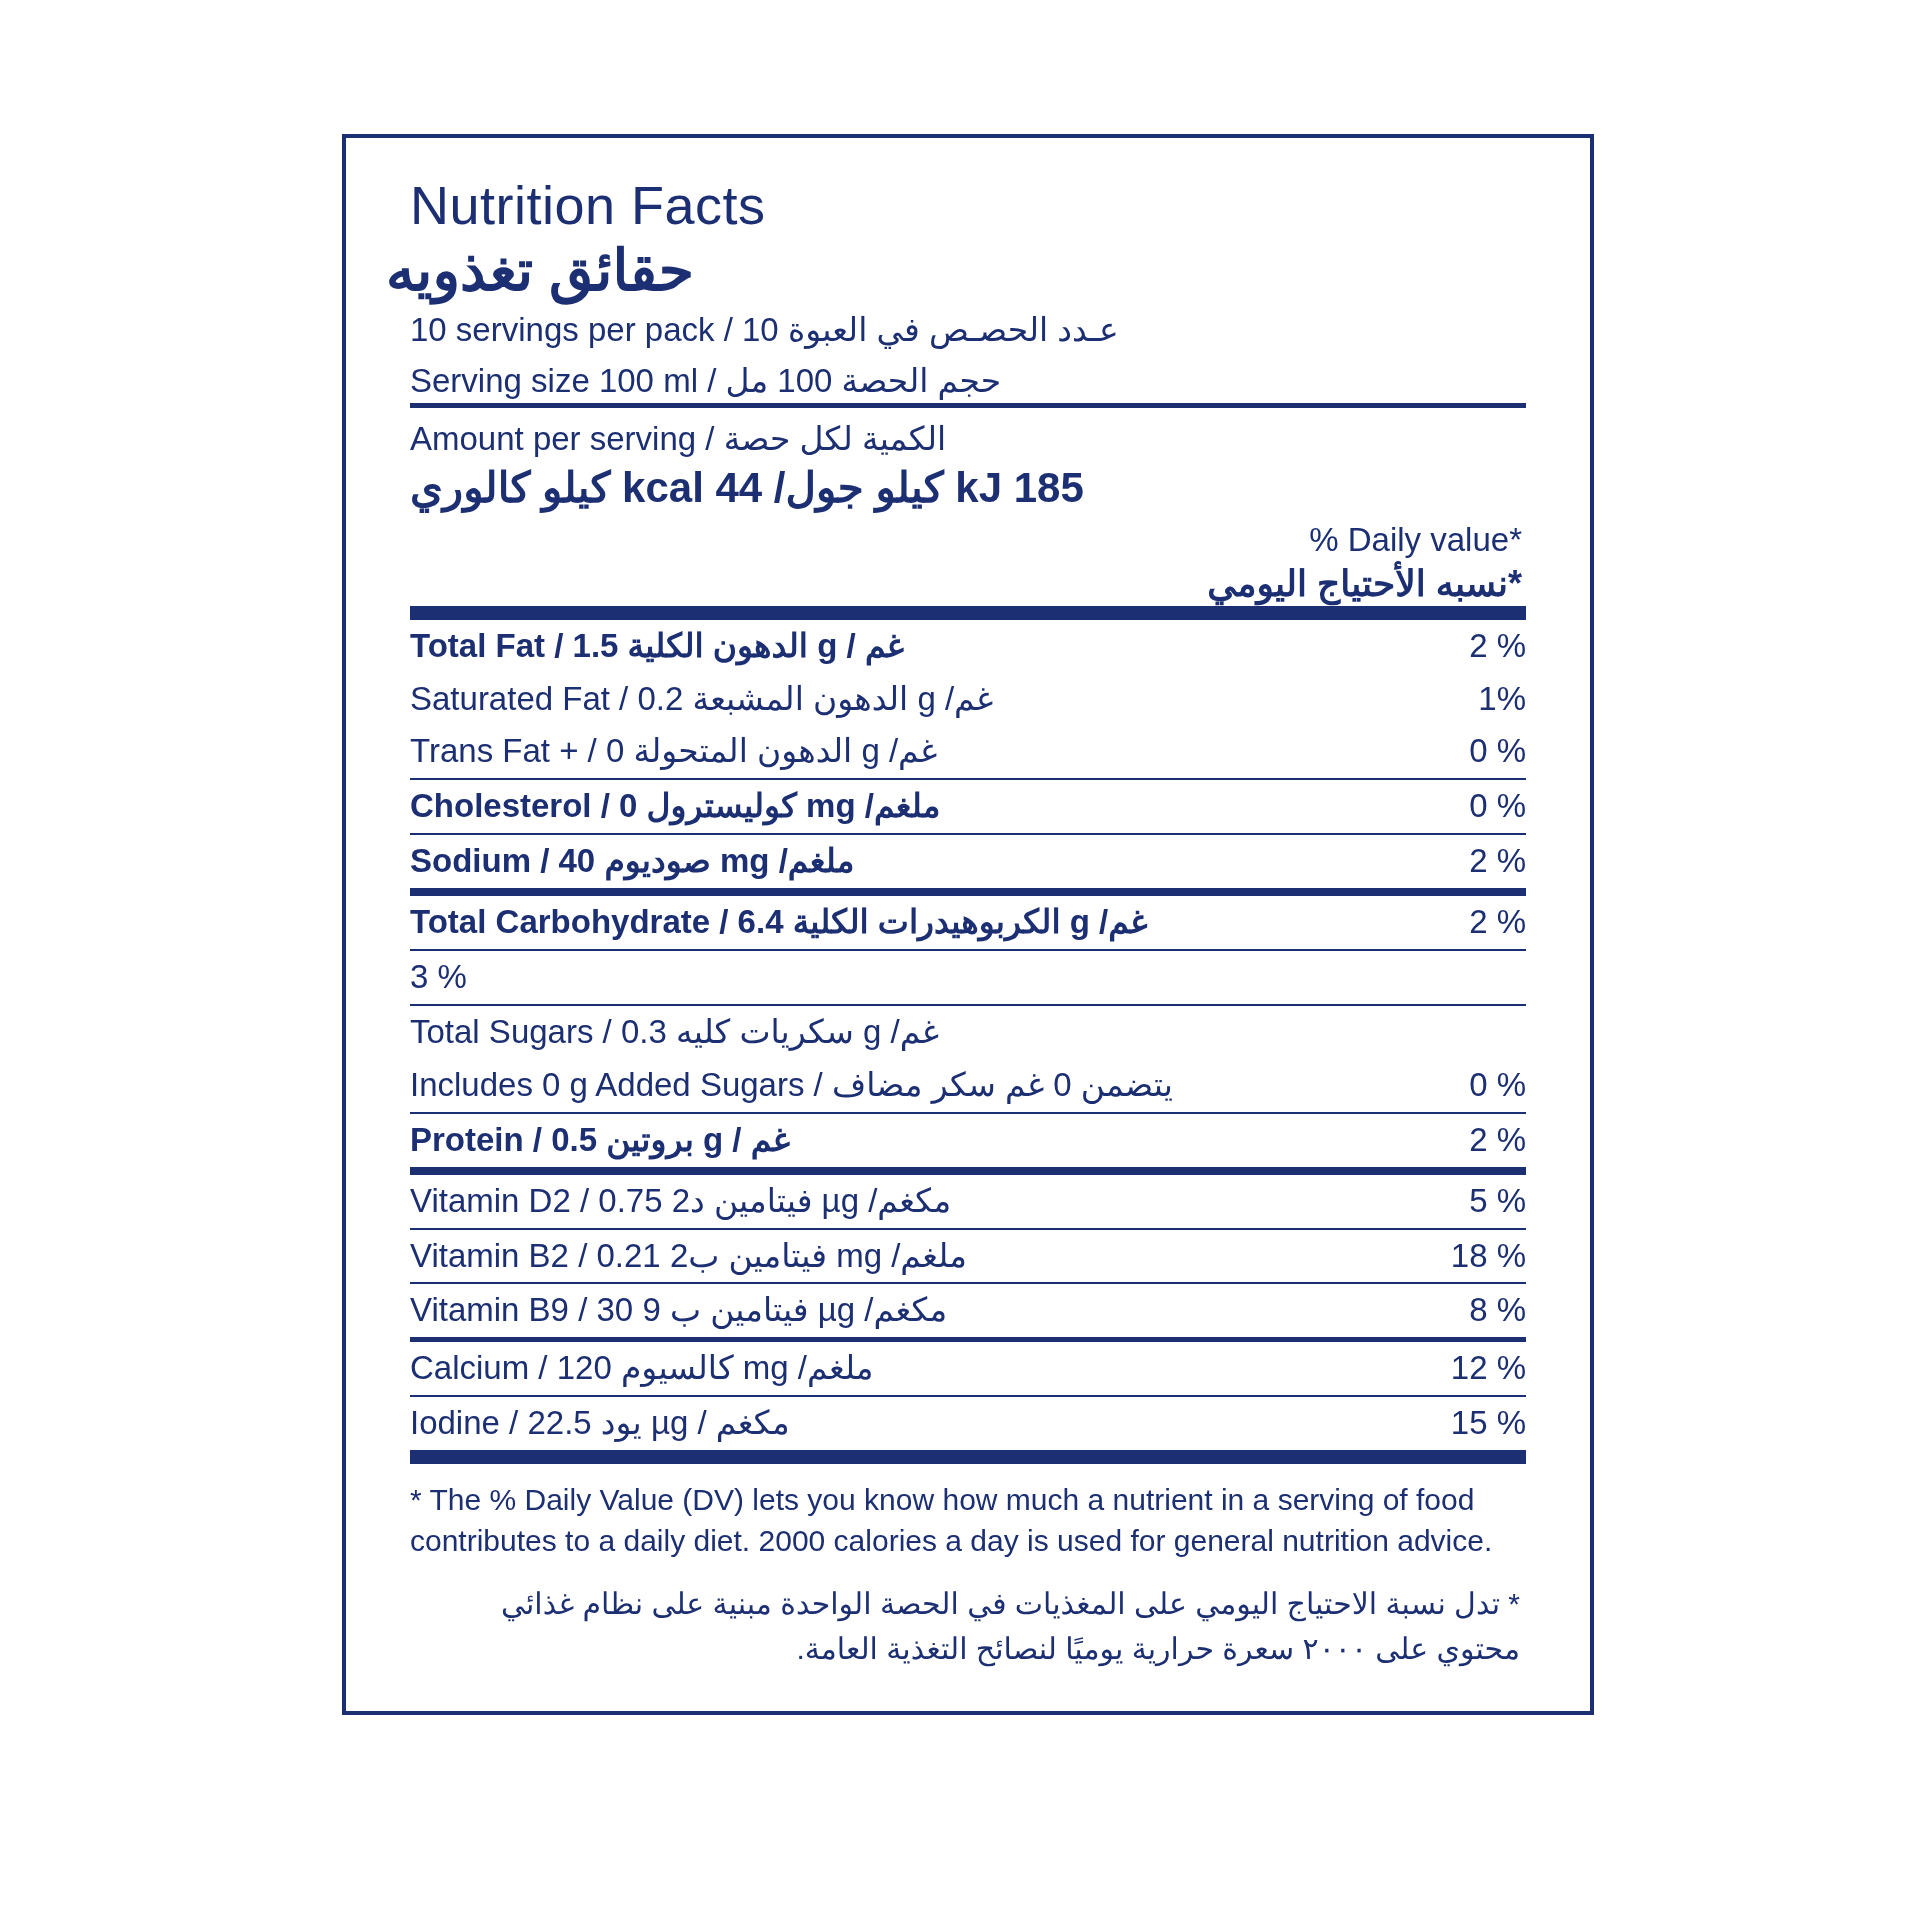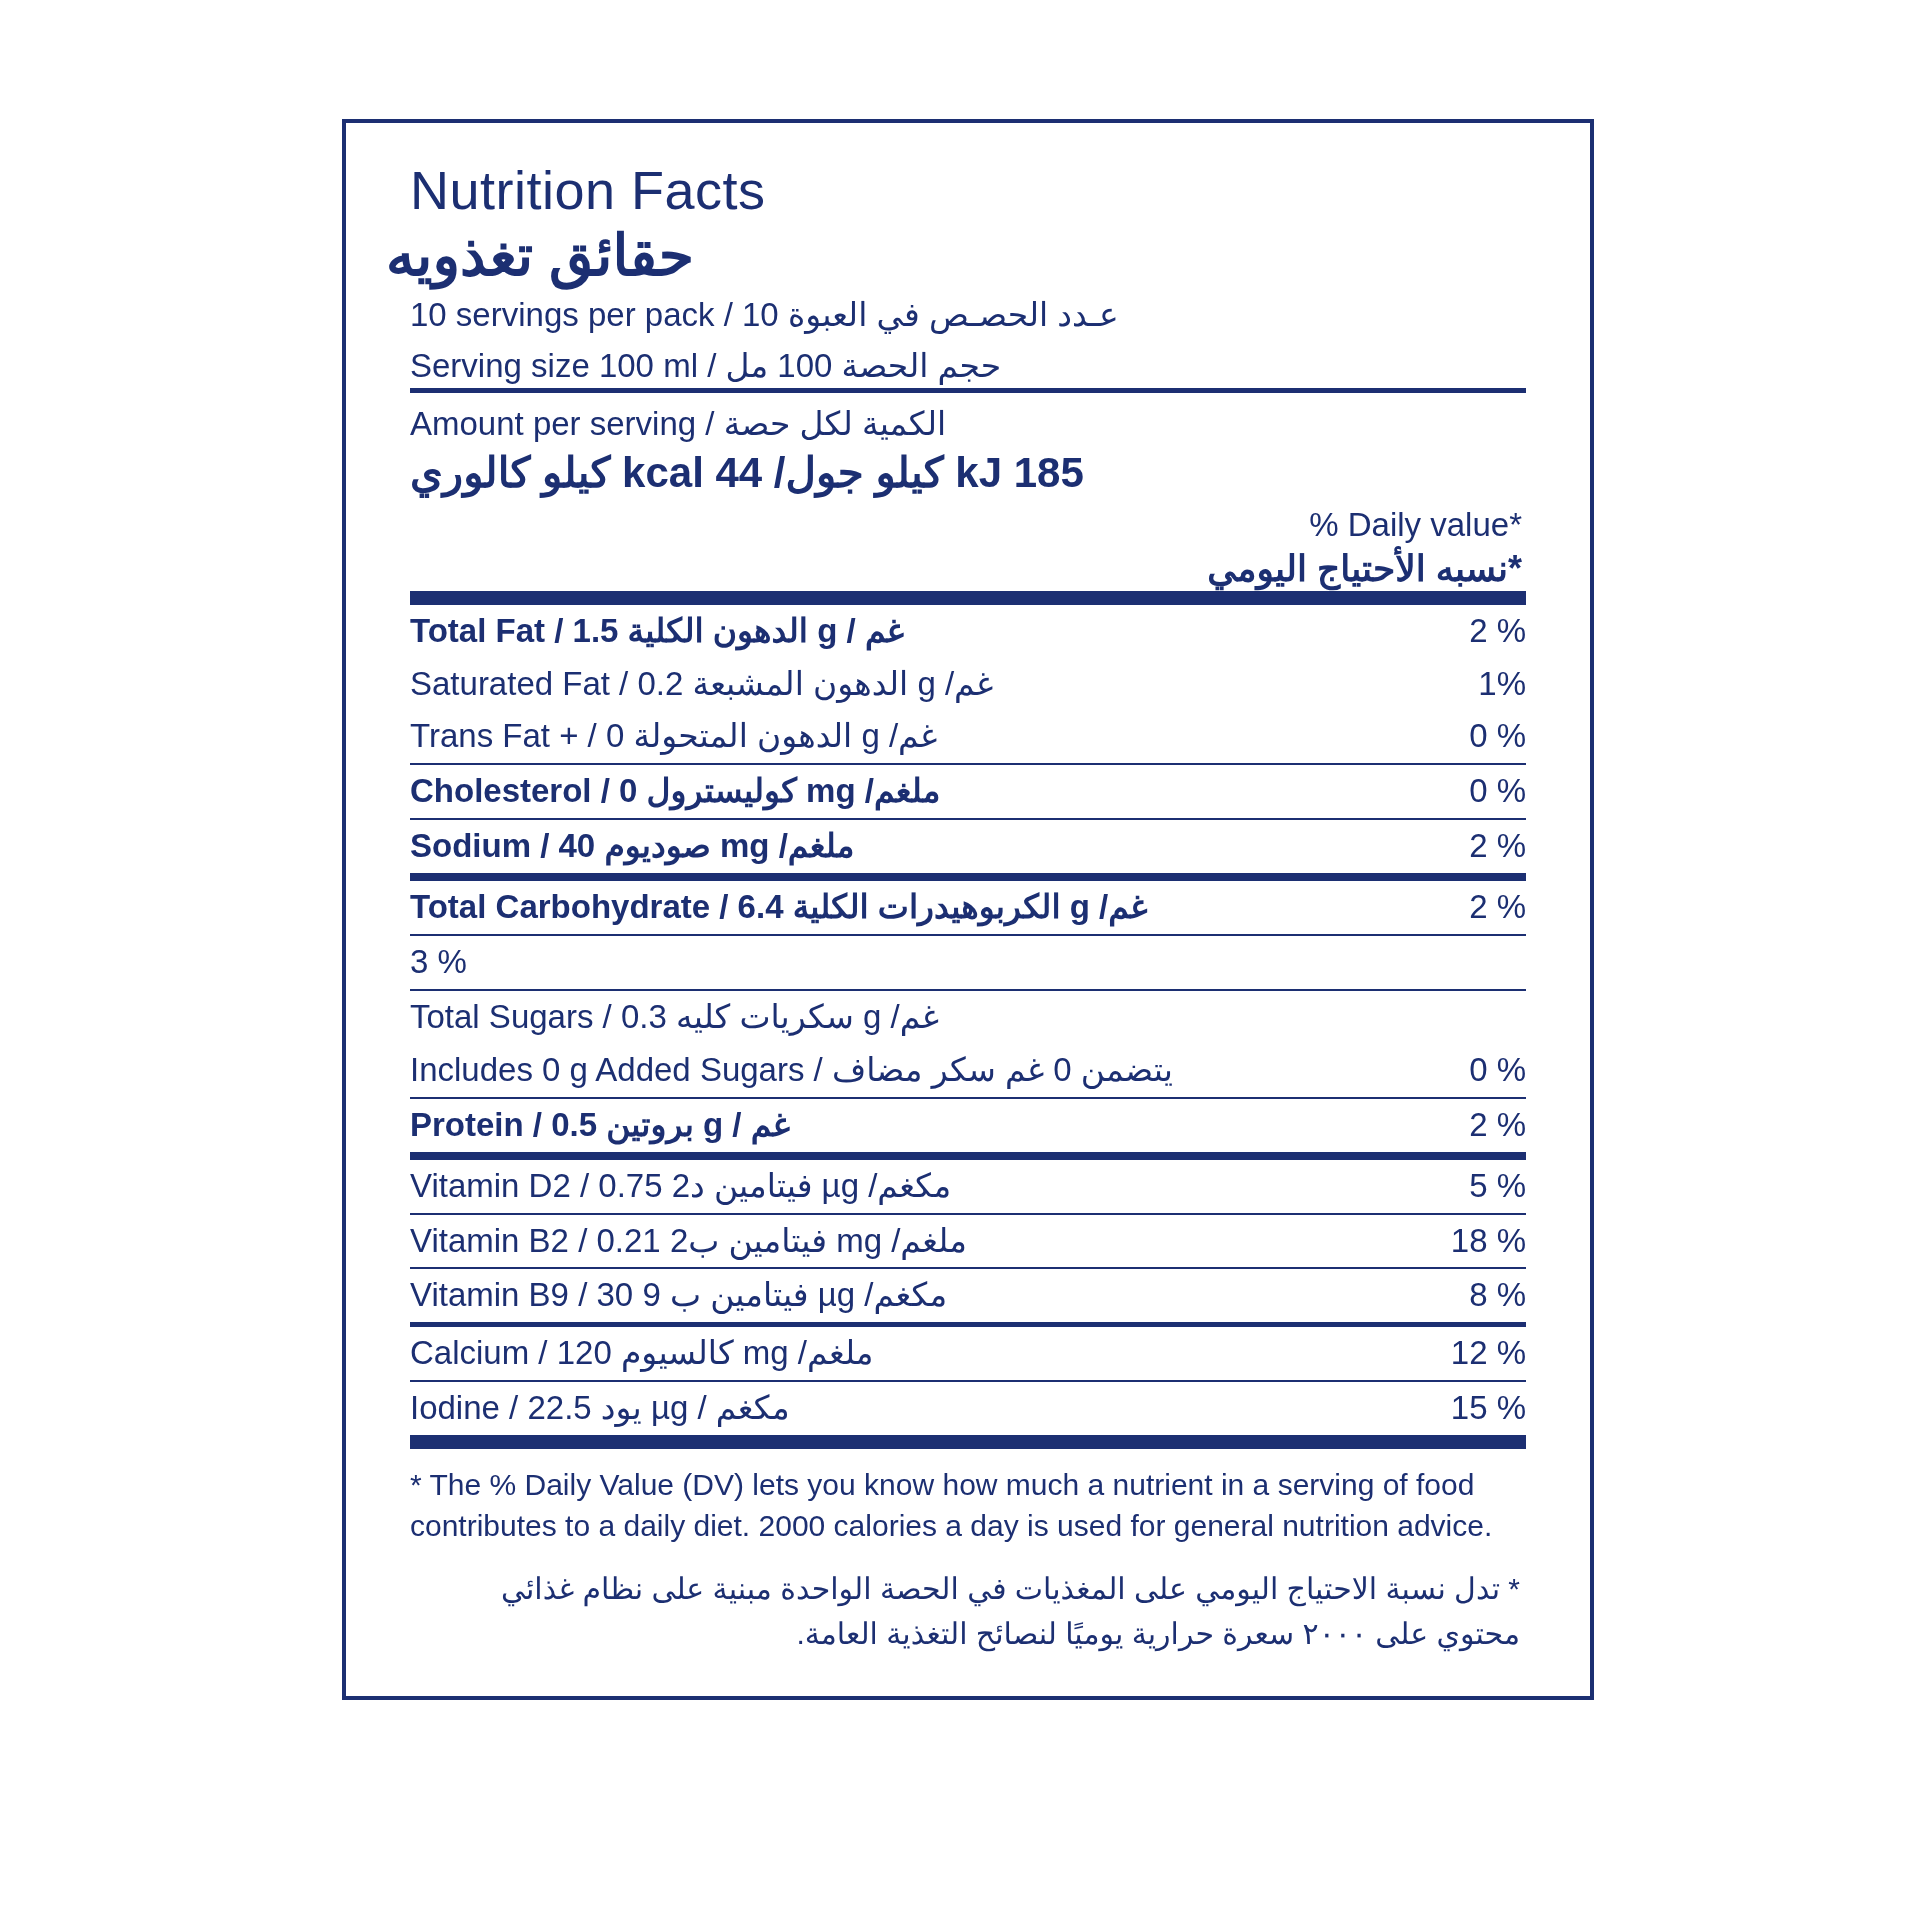--- a/index.html
+++ b/index.html
@@ -10,21 +10,21 @@
   body {
     width: 1927px;
     height: 1926px;
     font-family: "Liberation Sans", sans-serif;
     color: #1c2f72;
     -webkit-font-smoothing: antialiased;
   }
   .panel {
     position: absolute;
     left: 342px;
-    top: 119px;
+    top: 134px;
     width: 1252px;
     border: 4px solid #1c2f72;
     box-sizing: border-box;
     padding: 28px 40px 40px 40px;
   }
   .title-en {
     font-size: 54px;
     font-weight: normal;
     letter-spacing: 0.5px;
     line-height: 1.1;

